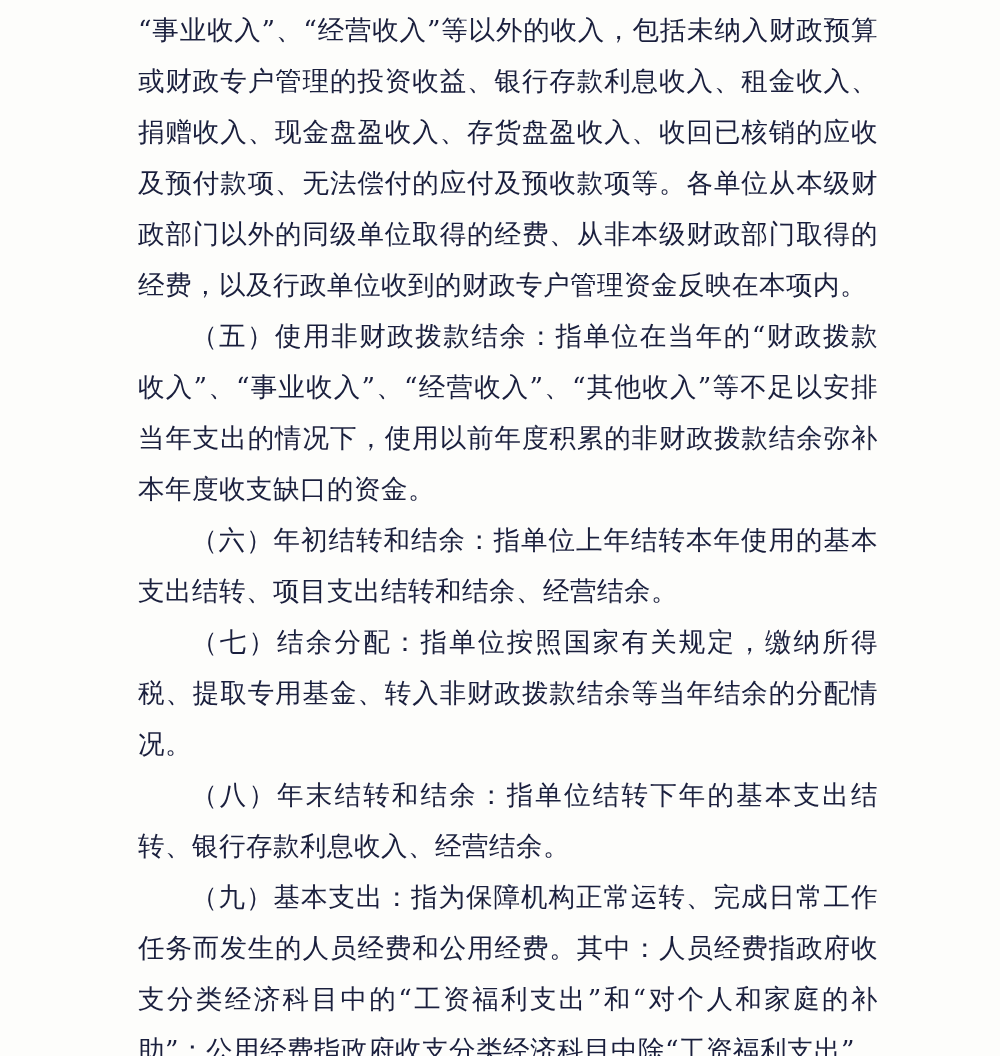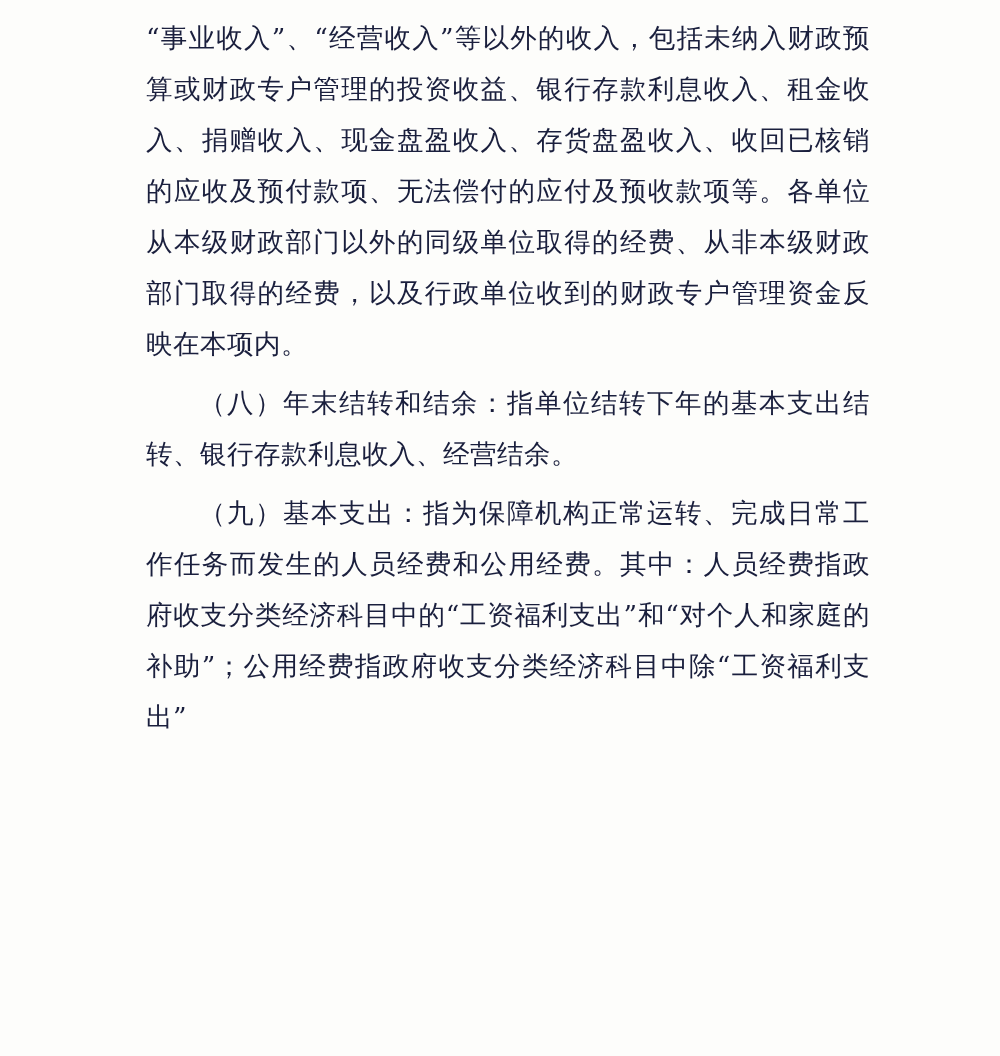--- a/index.html
+++ b/index.html
@@ -18,37 +18,40 @@
     width: 1000px;
     height: 1056px;
     background: #fdfdfb;
     box-sizing: border-box;
     padding: 0 122px 0 138px;
   }
   .doc-body {
     padding-top: 4px;
   }
   p.para {
-    margin: 8px;
+    margin: 0;
     color: #1a1f3d;
     font-size: 26.5px;
     line-height: 51px;
     text-align: justify;
     text-justify: inter-ideograph;
     letter-spacing: 0.5px;
     font-family: "DejaVu Serif", "Liberation Serif", serif;
     font-weight: 500;
     text-indent: 0;
   }
   p.indent {
     text-indent: 2em;
   }
 </style>
 </head>
 <body>
 
 <div class="page">
   <div class="doc-body">
     <p class="para">“事业收入”、“经营收入”等以外的收入，包括未纳入财政预算或财政专户管理的投资收益、银行存款利息收入、租金收入、捐赠收入、现金盘盈收入、存货盘盈收入、收回已核销的应收及预付款项、无法偿付的应付及预收款项等。各单位从本级财政部门以外的同级单位取得的经费、从非本级财政部门取得的经费，以及行政单位收到的财政专户管理资金反映在本项内。</p>
+    <p class="para indent">（五）使用非财政拨款结余：指单位在当年的“财政拨款收入”、“事业收入”、“经营收入”、“其他收入”等不足以安排当年支出的情况下，使用以前年度积累的非财政拨款结余弥补本年度收支缺口的资金。</p>
+    <p class="para indent">（六）年初结转和结余：指单位上年结转本年使用的基本支出结转、项目支出结转和结余、经营结余。</p>
+    <p class="para indent">（七）结余分配：指单位按照国家有关规定，缴纳所得税、提取专用基金、转入非财政拨款结余等当年结余的分配情况。</p>
     <p class="para indent">（八）年末结转和结余：指单位结转下年的基本支出结转、银行存款利息收入、经营结余。</p>
     <p class="para indent">（九）基本支出：指为保障机构正常运转、完成日常工作任务而发生的人员经费和公用经费。其中：人员经费指政府收支分类经济科目中的“工资福利支出”和“对个人和家庭的补助”；公用经费指政府收支分类经济科目中除“工资福利支出”</p>
   </div>
 </div>
 
 </body></html>

